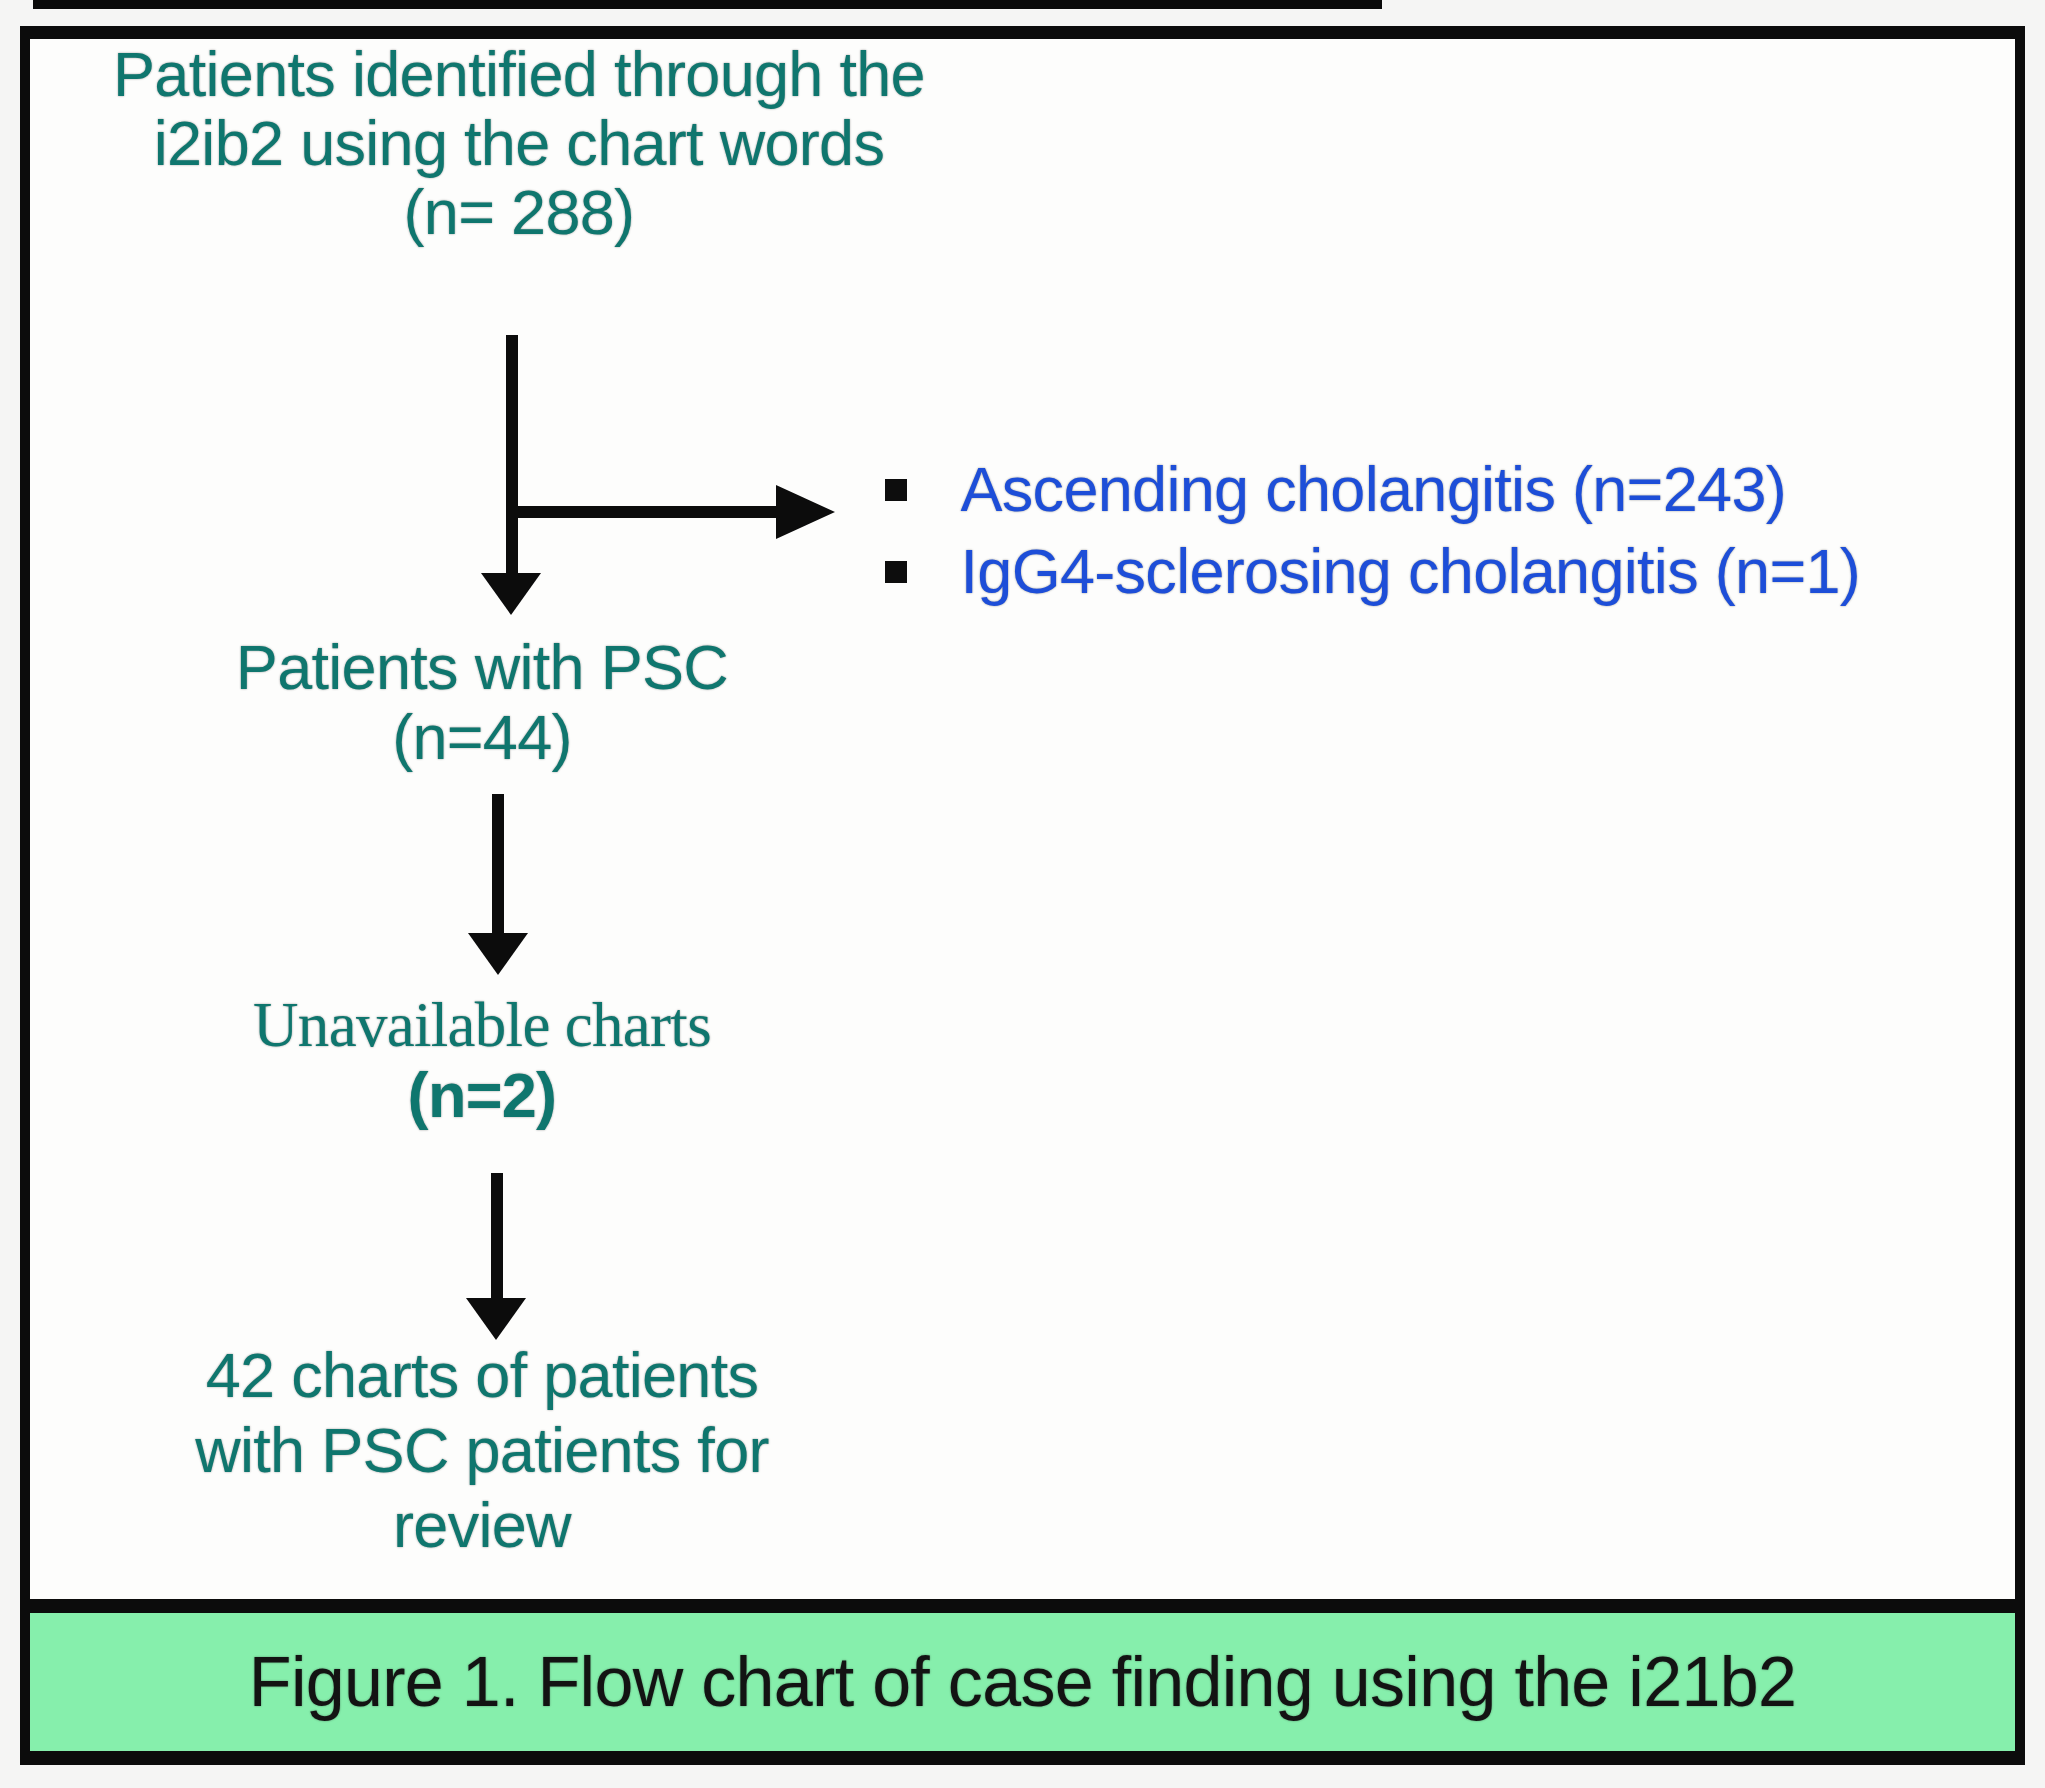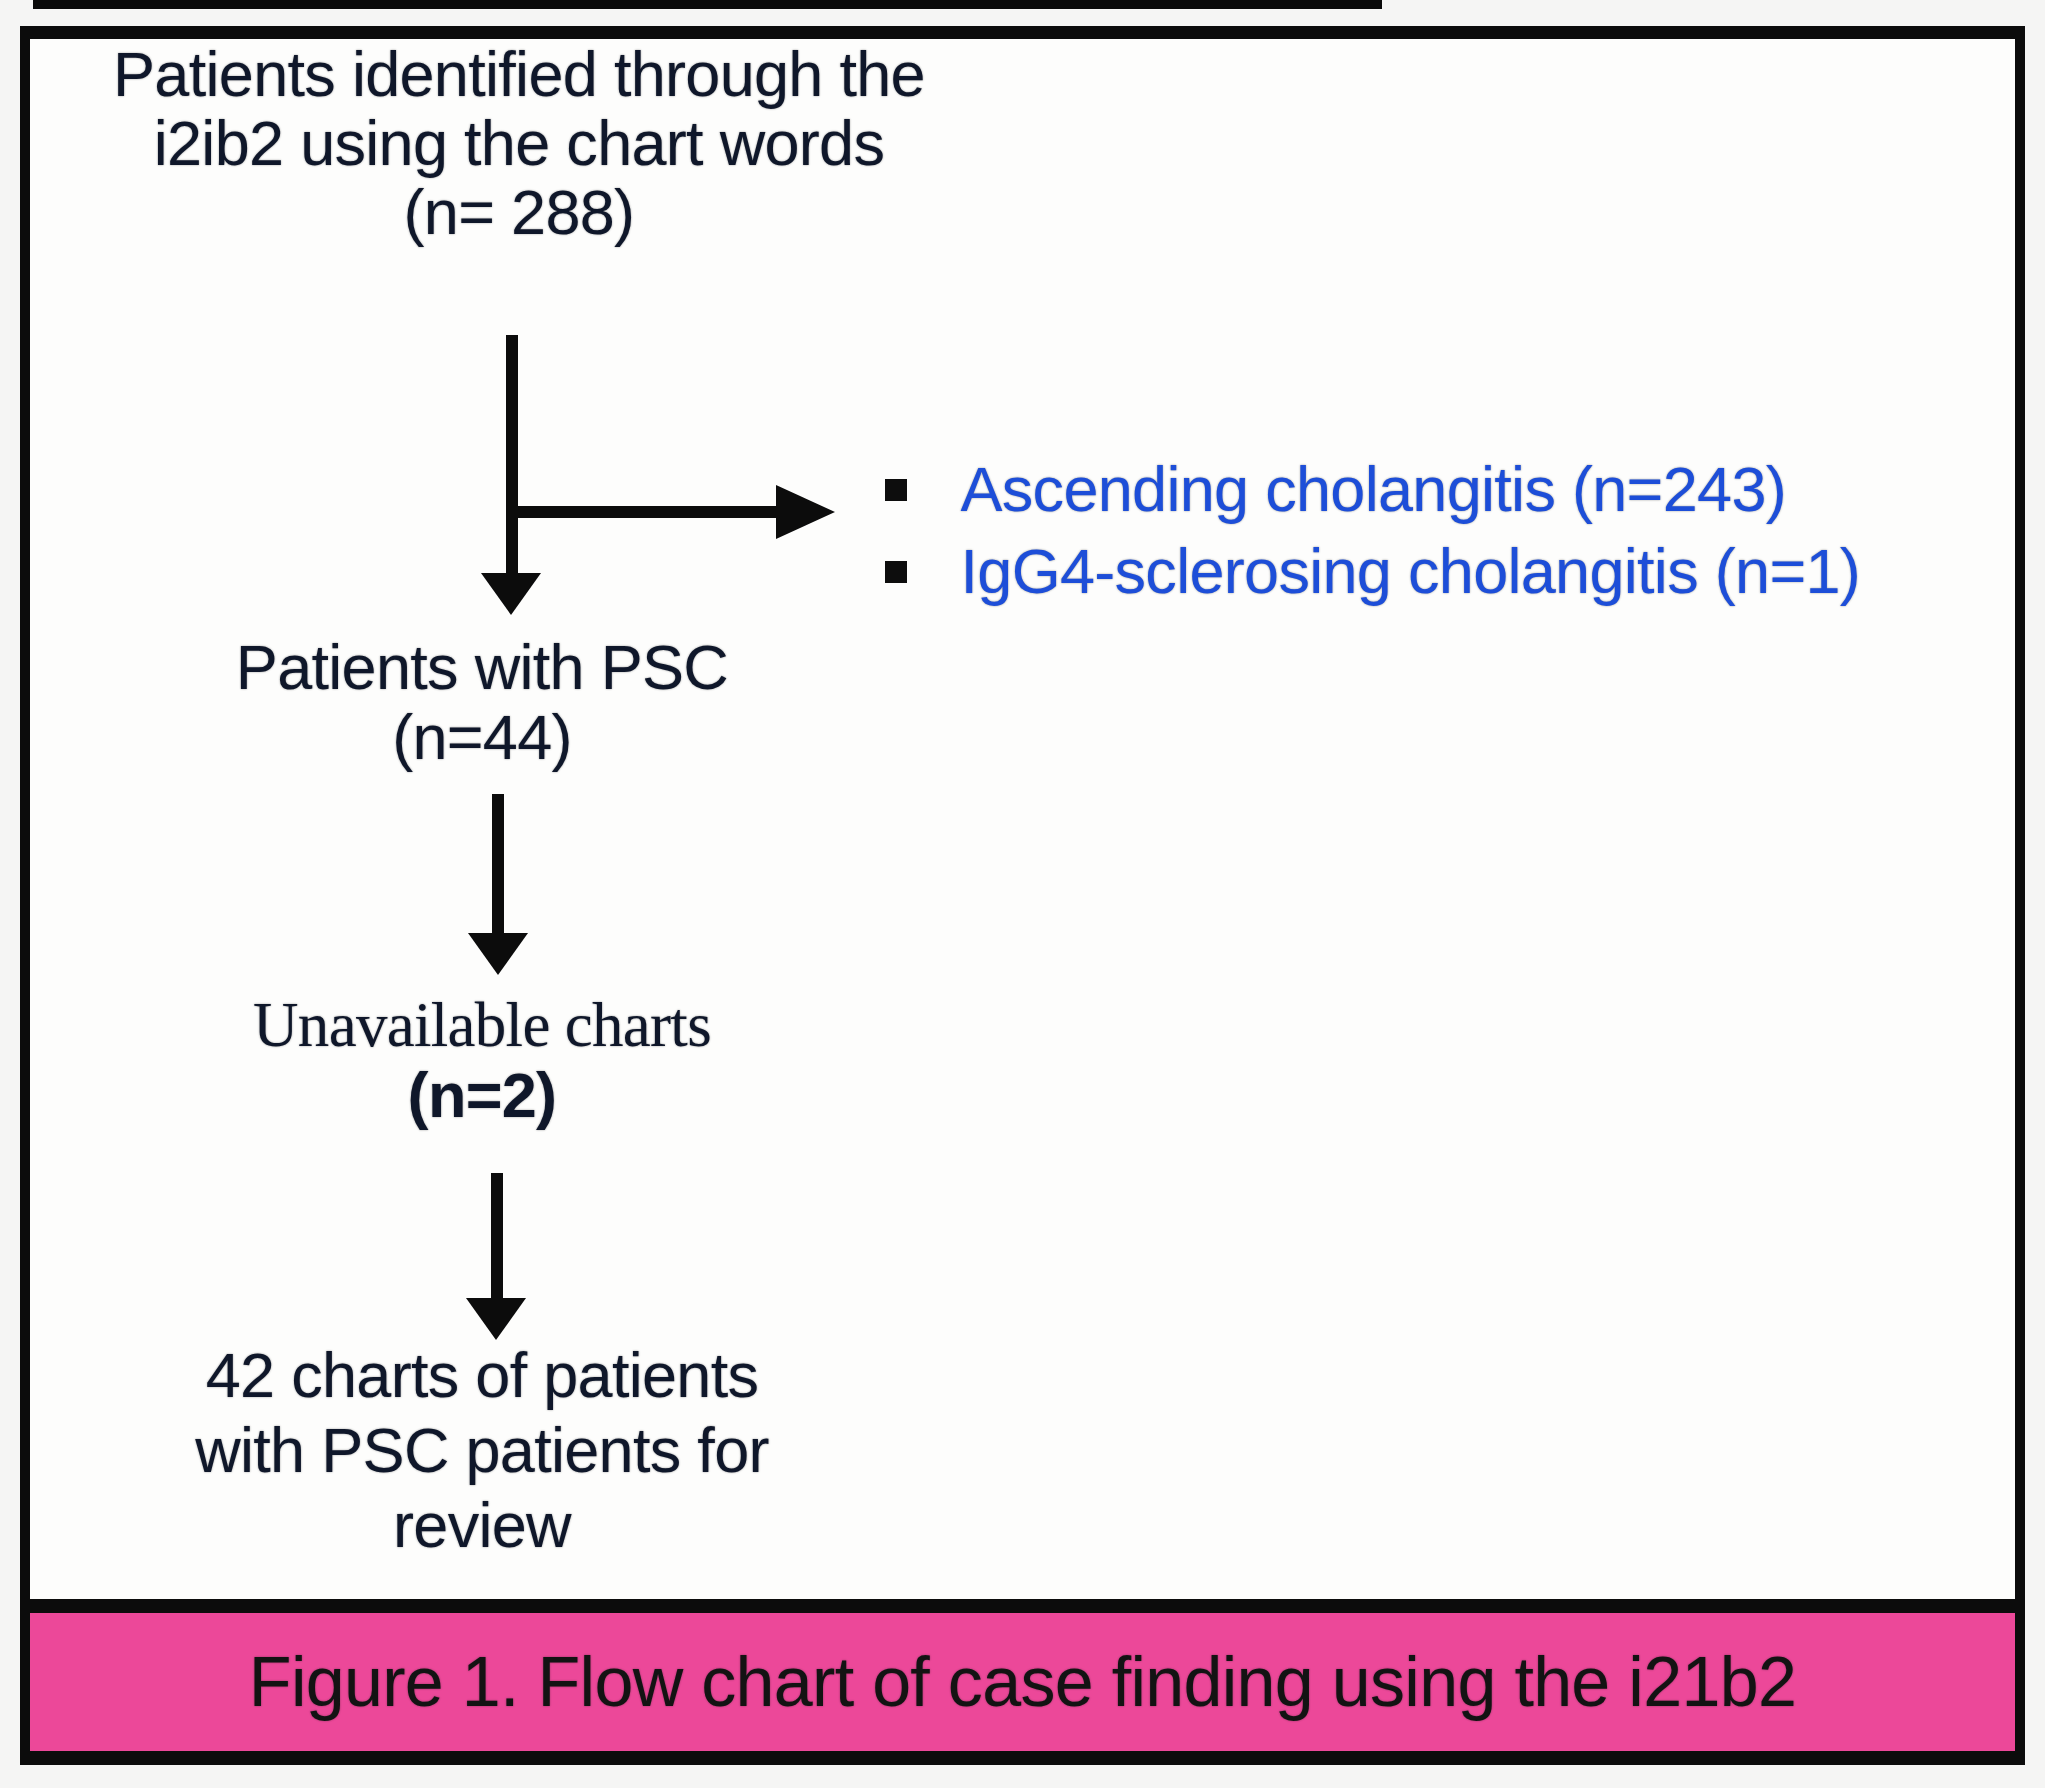--- a/index.html
+++ b/index.html
@@ -28,34 +28,34 @@
     box-sizing: border-box;
     background: #fdfdfc;
     border: 10px solid #0c0c0c;
     border-top-width: 13px;
     border-bottom: none;
   }
 
   .caption-box {
     left: 20px; top: 1599px; width: 2005px; height: 166px;
     box-sizing: border-box;
-    background: #ec4899;
+    background: #86efac;
     border: 10px solid #0c0c0c;
     border-top-width: 14.3px;
     border-bottom-width: 14.3px;
     display: flex;
     align-items: center;
     justify-content: center;
   }
 
   .flow-text {
     font-size: 63px;
     line-height: 69px;
     letter-spacing: -0.7px;
-    color: #0f172a;
+    color: #0f766e;
     text-align: center;
     text-shadow: 0 0 2.1px rgba(25,25,25,0.45);
     white-space: nowrap;
   }
 
   .top-text-block  { left: 32px; top: 40px;  width: 974px; }
   .mid-line        { left: 18px; width: 928px; }
 
   .caption-text {
     font-size: 70px;

